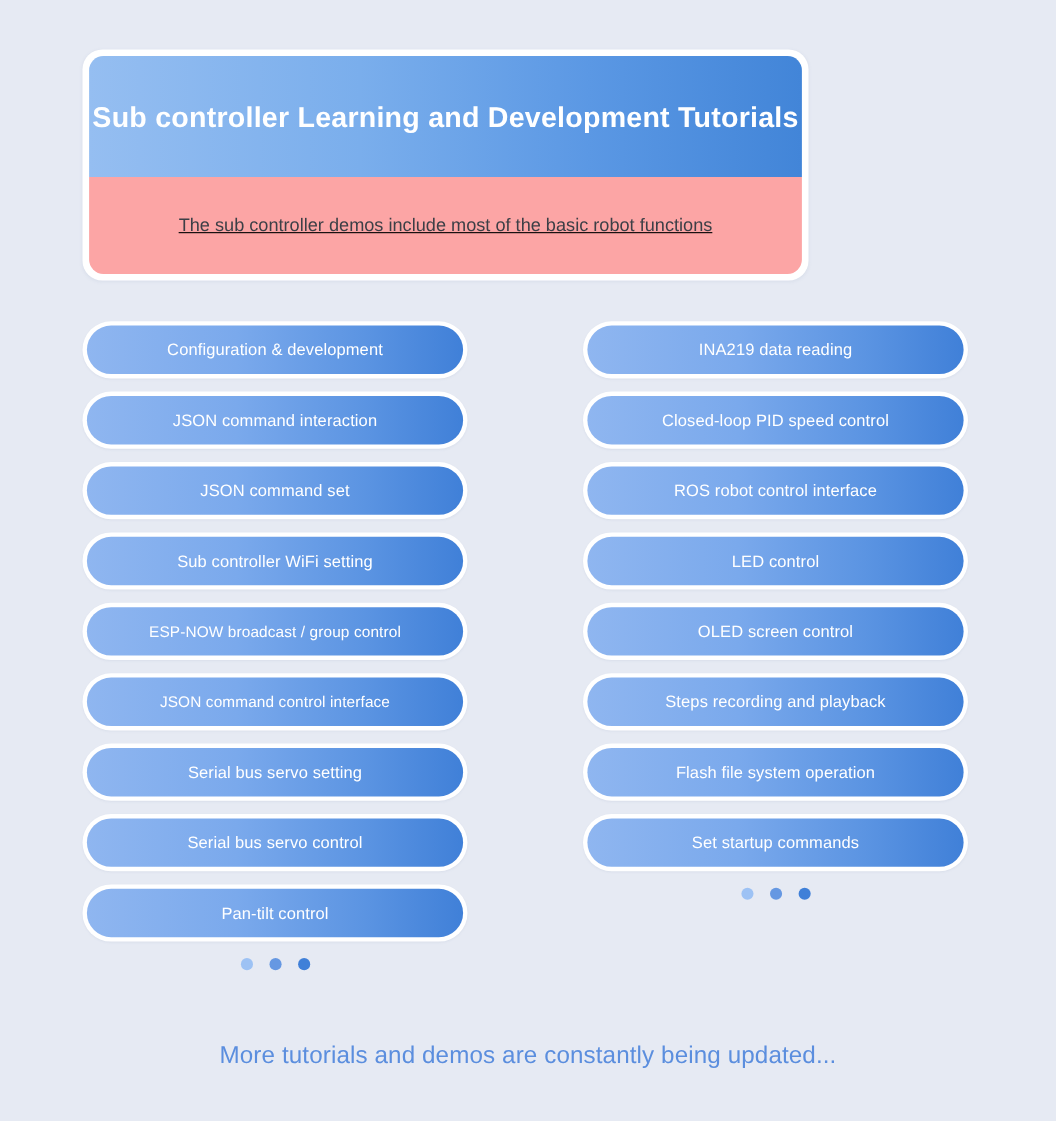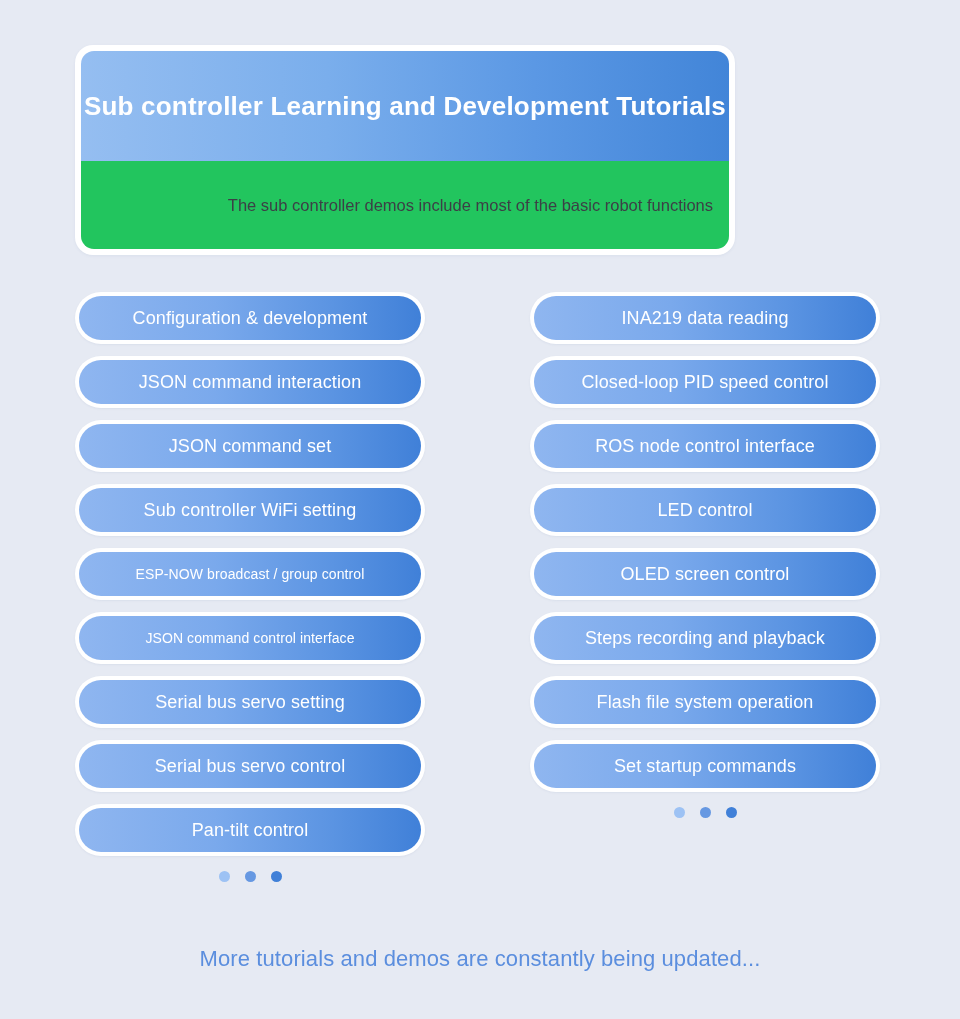--- a/index.html
+++ b/index.html
@@ -51,25 +51,26 @@
     font-size: 26px;
     font-weight: bold;
     letter-spacing: 0.2px;
     text-align: center;
     white-space: nowrap;
     padding: 0 16px;
   }
 
   .header-sub {
     height: 88px;
-    background: #22c55e;
+    background: #fca5a5;
     border-radius: 0 0 13px 13px;
     display: flex;
     align-items: center;
-    justify-content: flex-end;
+    justify-content: center;
+    text-decoration: underline;
   }
 
   .header-subtitle {
     color: #3c3f46;
     font-size: 16.5px;
     text-align: center;
     white-space: nowrap;
     padding: 0 16px;
   }
 
@@ -108,21 +109,21 @@
     border-radius: 22px;
     background: linear-gradient(90deg, #8fb6f0 0%, #7aa9ec 40%, #5b94e2 74%, #4080d8 100%);
     display: flex;
     align-items: center;
     justify-content: center;
     overflow: hidden;
   }
 
   .pill-label {
     color: #ffffff;
-    font-size: 18px;
+    font-size: 15px;
     letter-spacing: 0.1px;
     white-space: nowrap;
     padding: 0 12px;
     text-align: center;
   }
   .pill-label.small { font-size: 14px; }
 
   
   .dots {
     display: flex;
@@ -248,21 +249,21 @@
       </div>
 
       <div class="pill">
         <div class="pill-inner">
           <span class="pill-label">Closed-loop PID speed control</span>
         </div>
       </div>
 
       <div class="pill">
         <div class="pill-inner">
-          <span class="pill-label">ROS node control interface</span>
+          <span class="pill-label">ROS robot control interface</span>
         </div>
       </div>
 
       <div class="pill">
         <div class="pill-inner">
           <span class="pill-label">LED control</span>
         </div>
       </div>
 
       <div class="pill">

